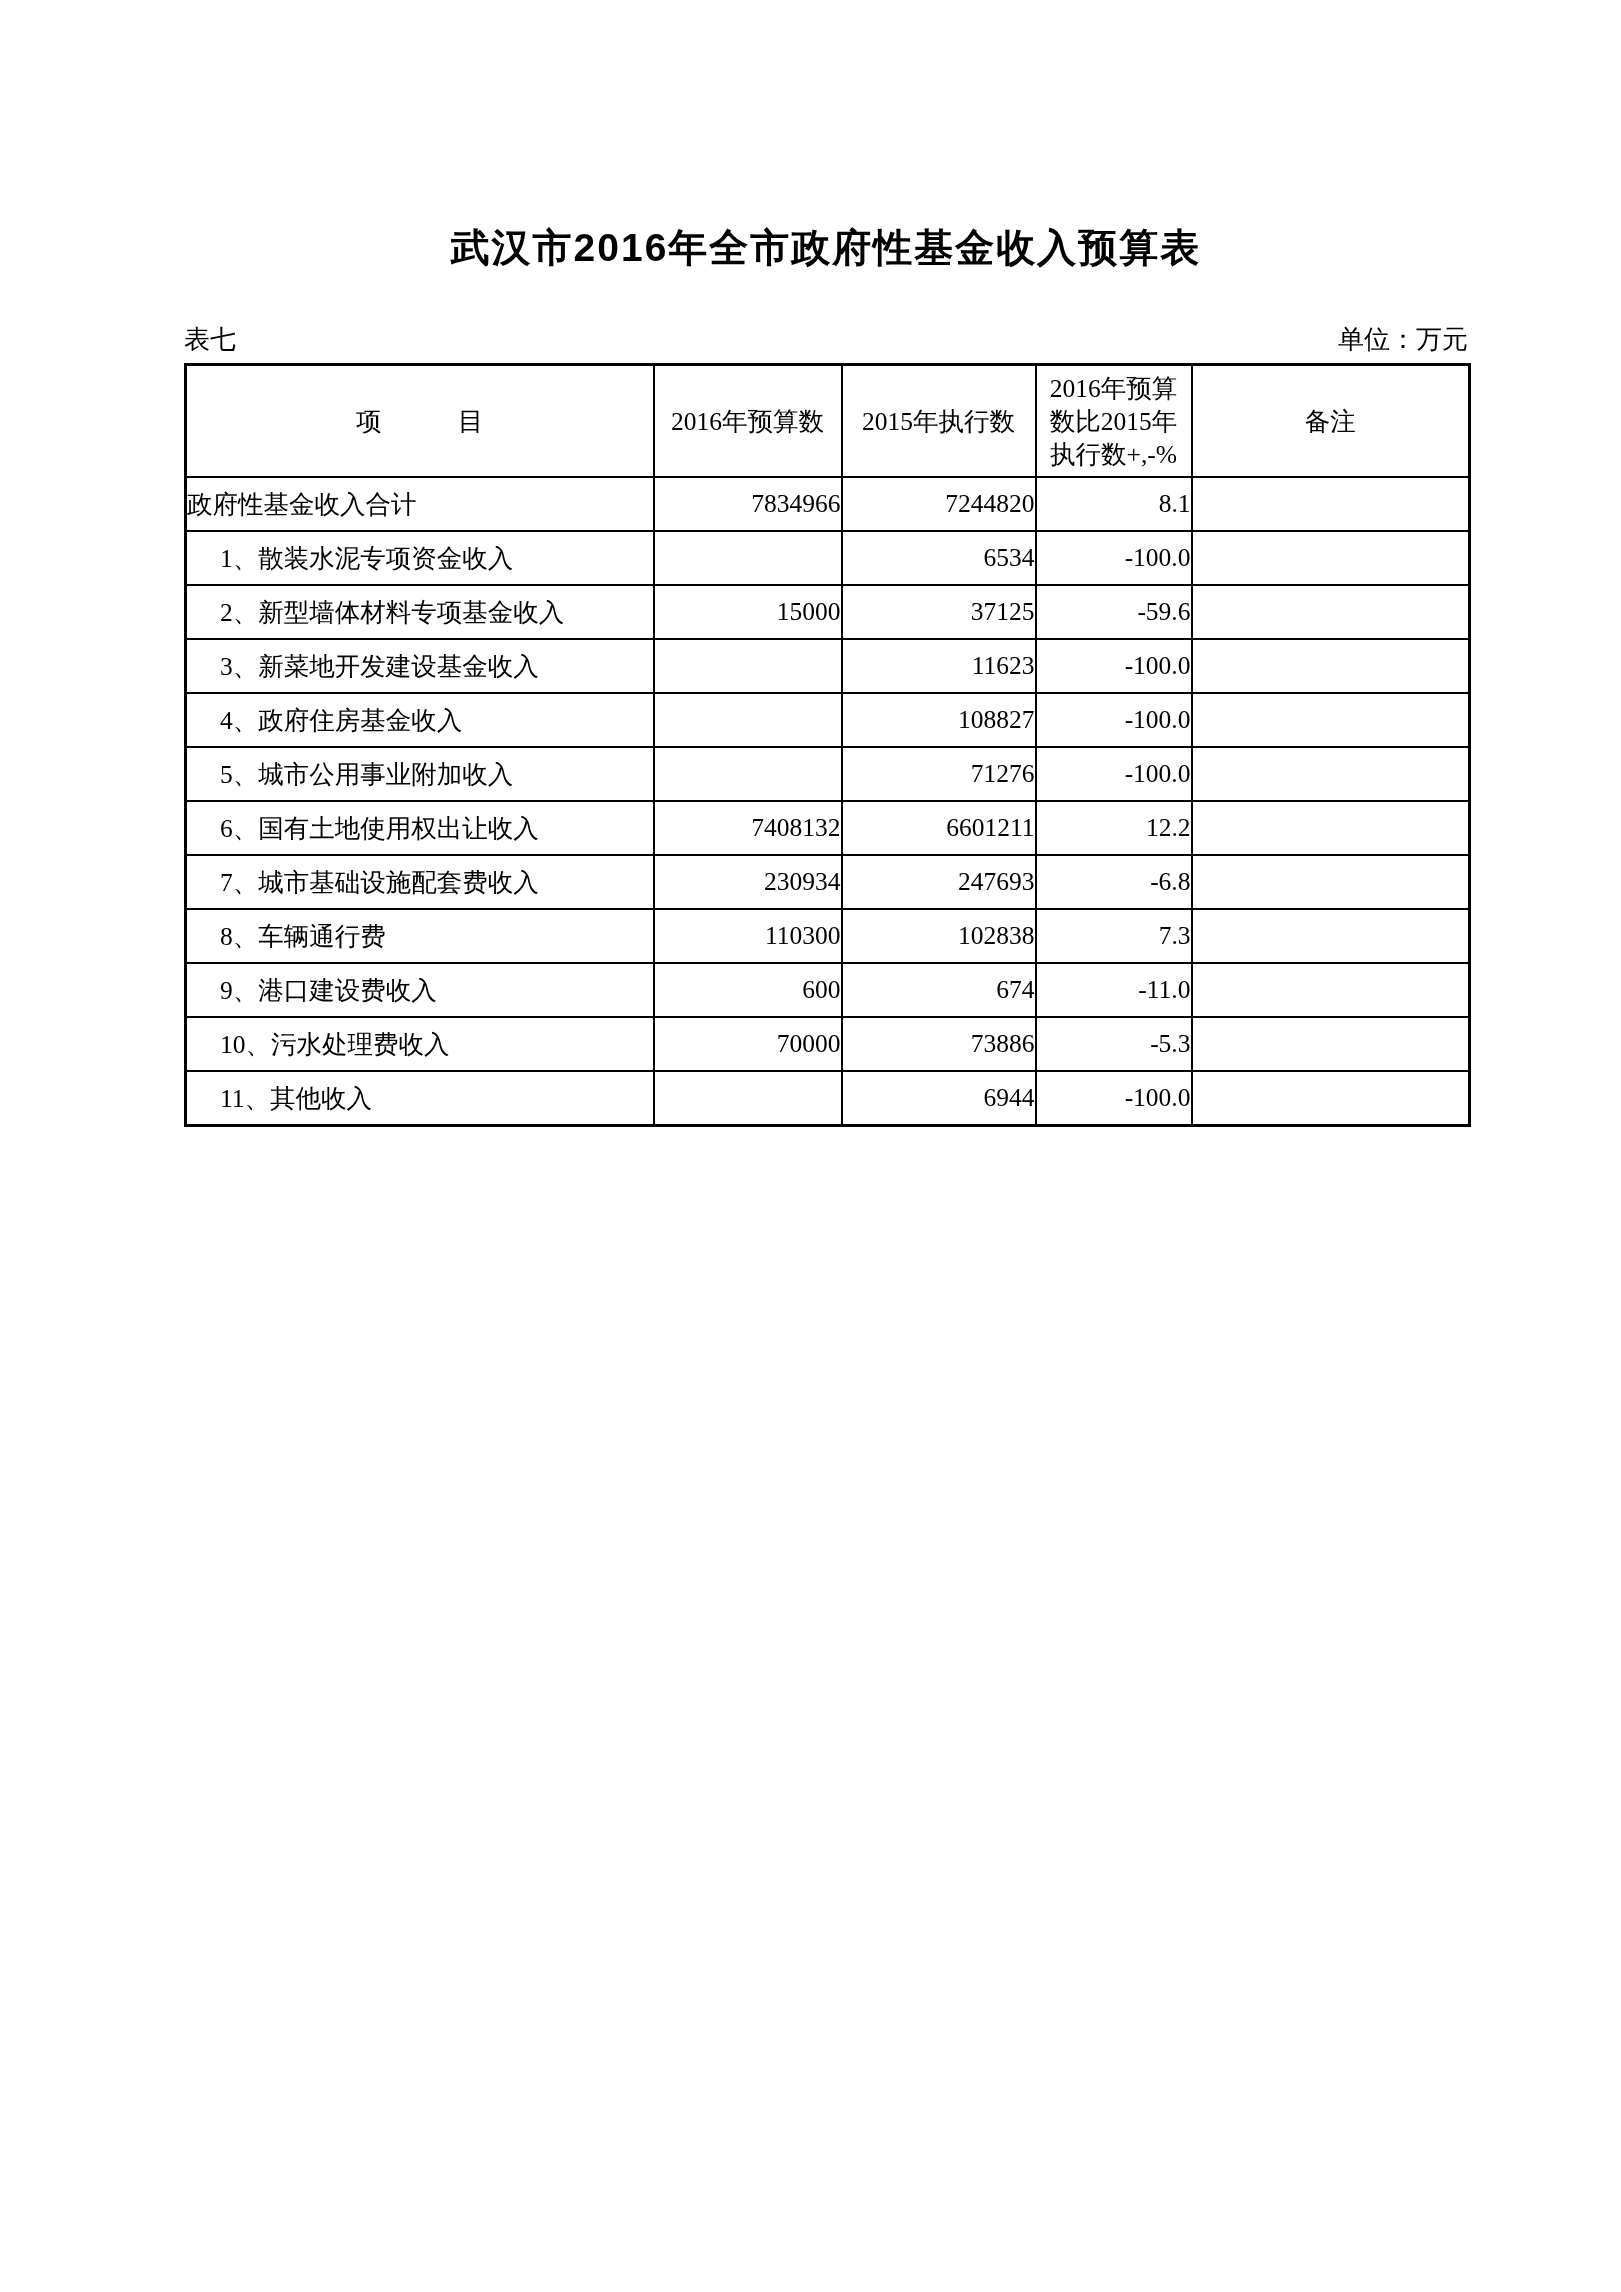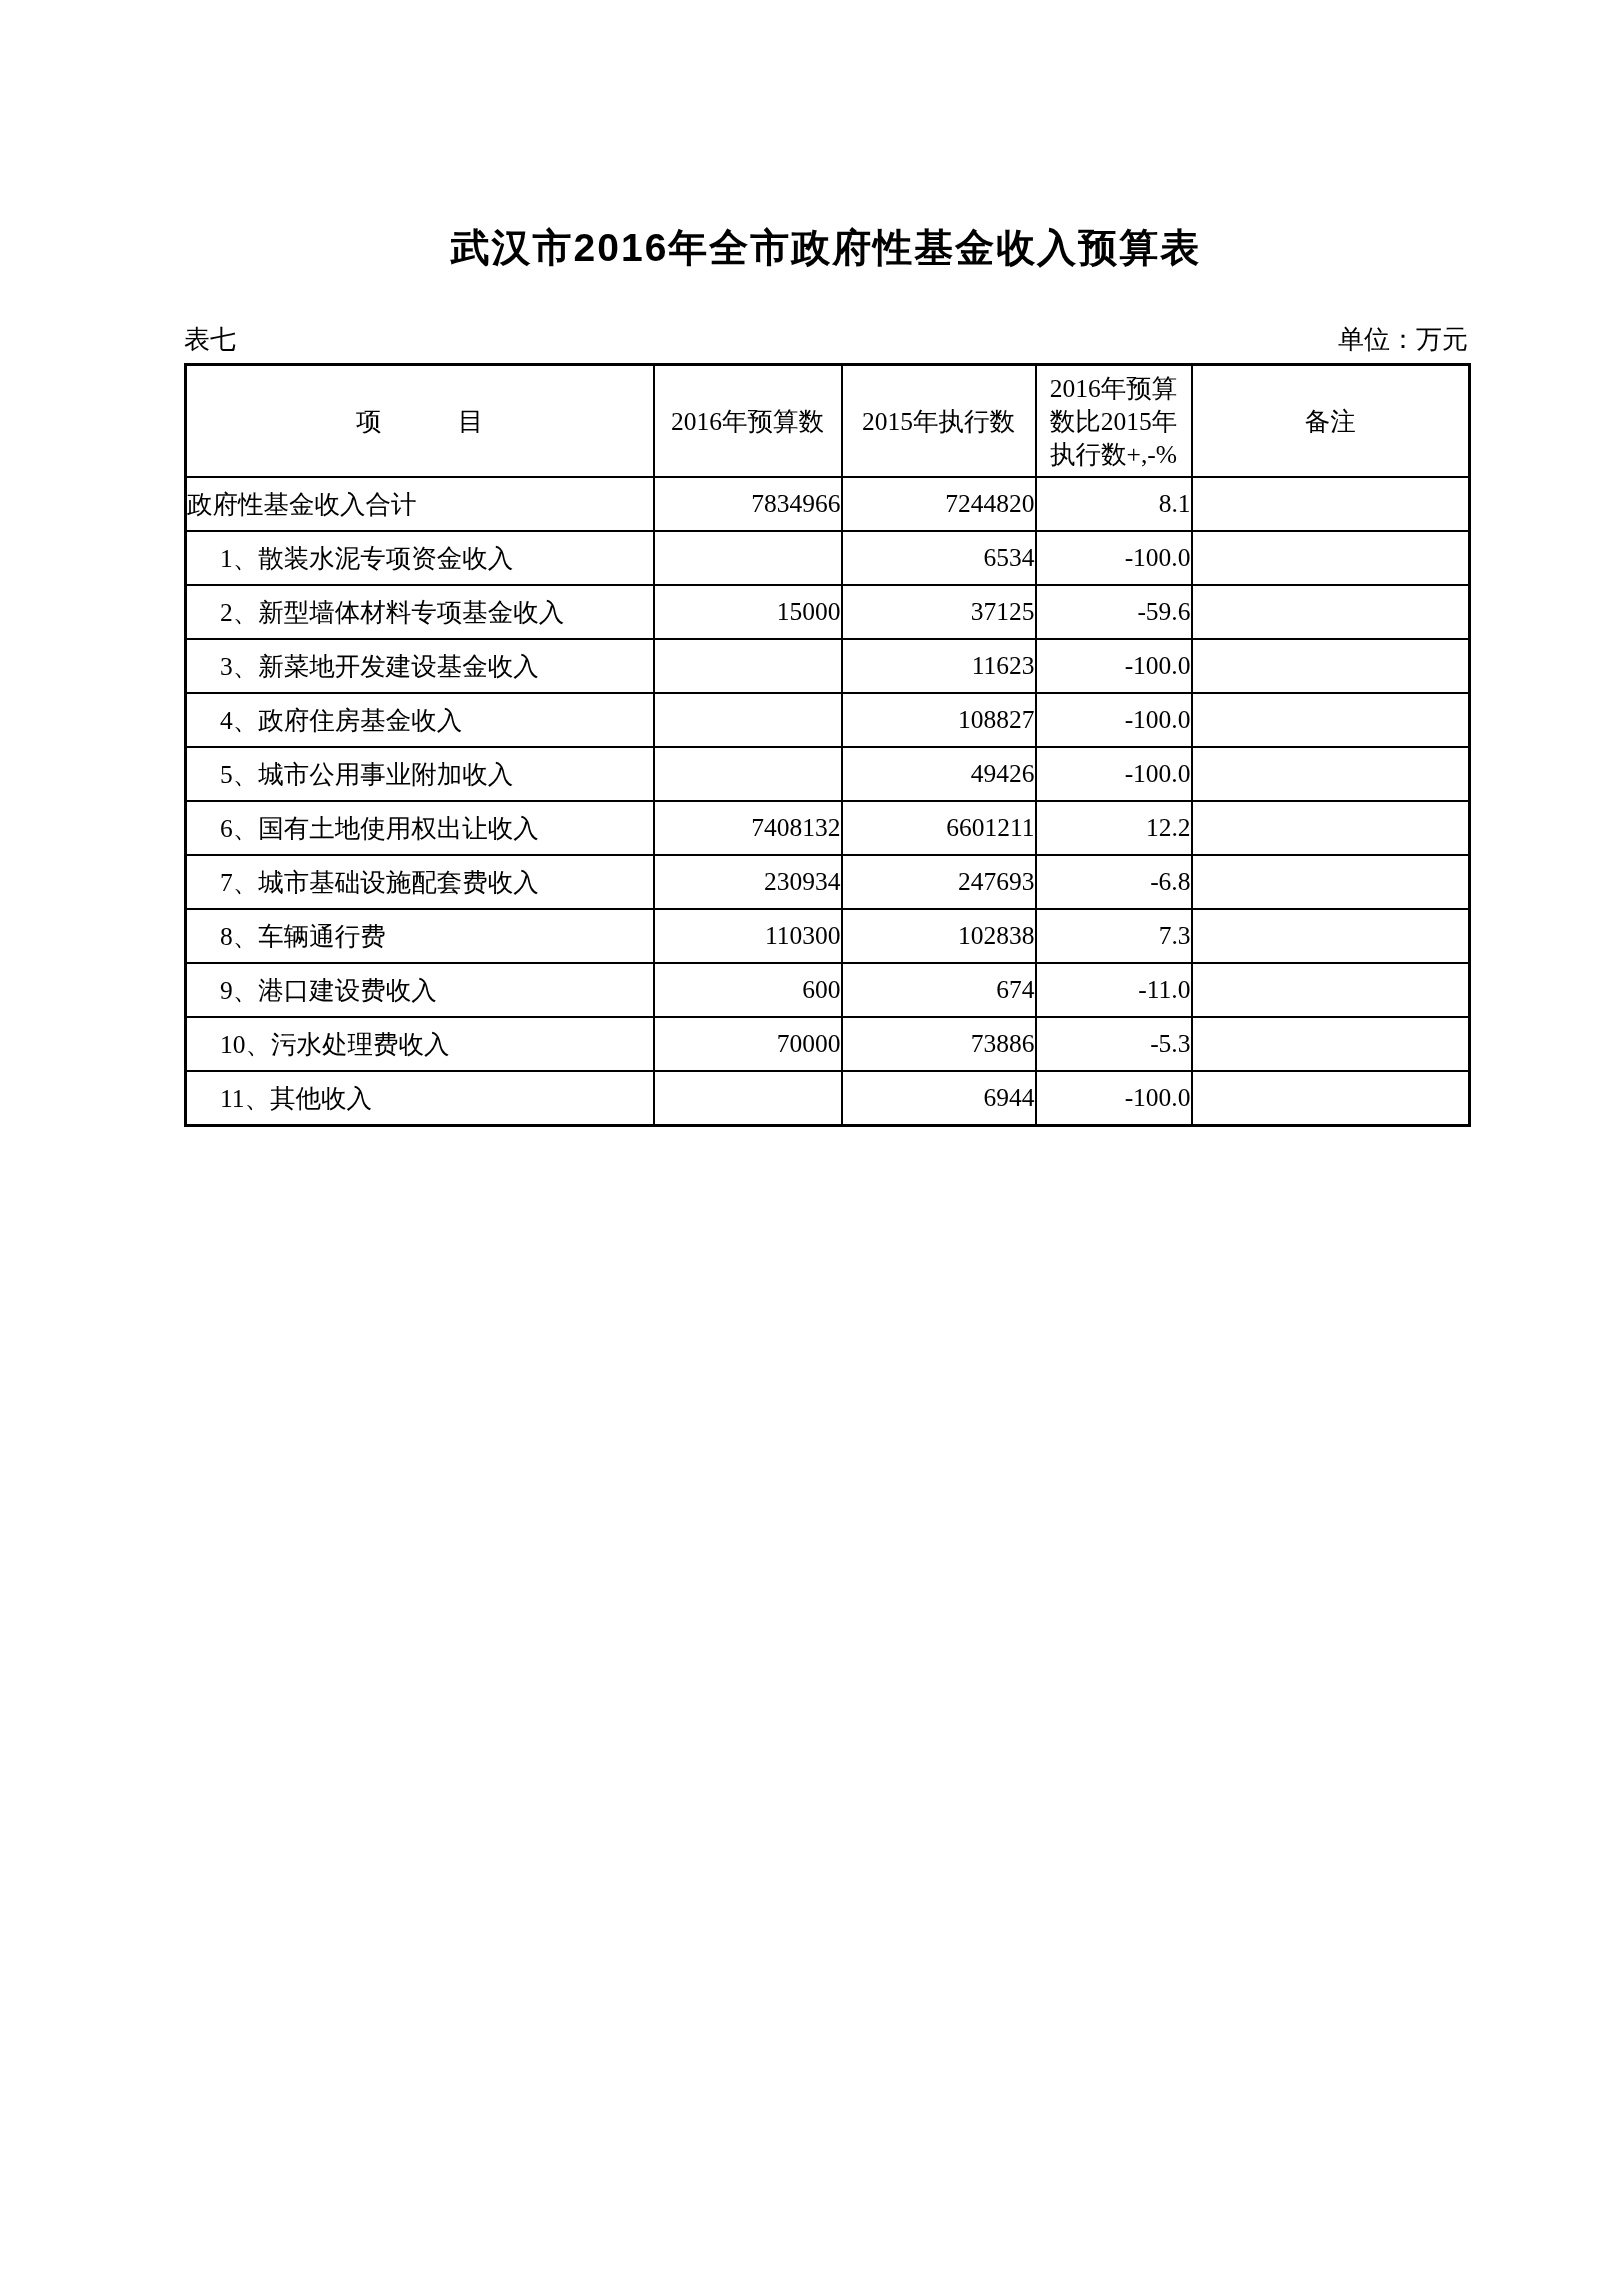--- a/index.html
+++ b/index.html
@@ -171,21 +171,21 @@
         <tr>
           <td class="cell-item indent">4、政府住房基金收入</td>
           <td class="num"></td>
           <td class="num">108827</td>
           <td class="num">-100.0</td>
           <td></td>
         </tr>
         <tr>
           <td class="cell-item indent">5、城市公用事业附加收入</td>
           <td class="num"></td>
-          <td class="num">49426</td>
+          <td class="num">71276</td>
           <td class="num">-100.0</td>
           <td></td>
         </tr>
         <tr>
           <td class="cell-item indent">6、国有土地使用权出让收入</td>
           <td class="num">7408132</td>
           <td class="num">6601211</td>
           <td class="num">12.2</td>
           <td></td>
         </tr>

